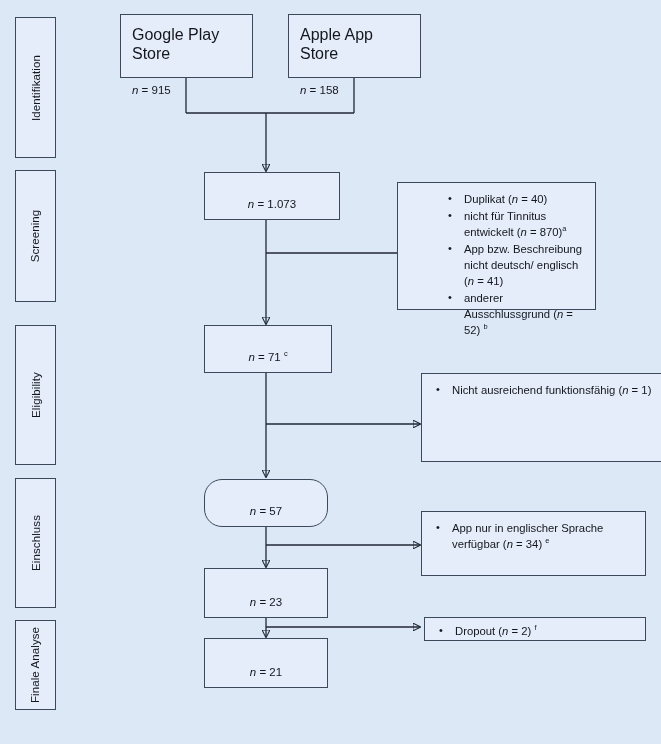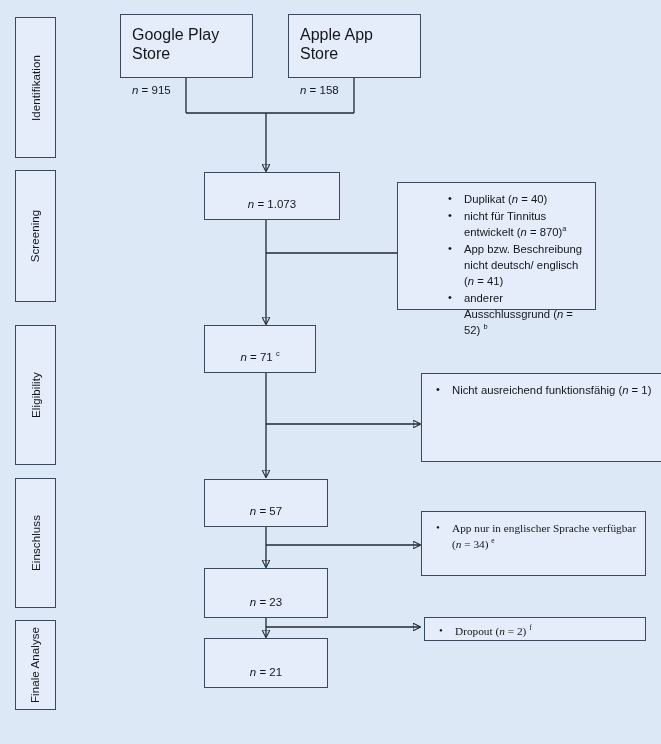--- a/index.html
+++ b/index.html
@@ -80,21 +80,21 @@
     margin-bottom: 1px;
   }
   .excl li::before {
     content: "\2022";
     position: absolute;
     left: 10px;
     top: -0.5px;
     font-size: 11px;
     color: #14171c;
   }
-  .excl.single li { margin-bottom: 0; font-family: Liberation Serif, serif; }
+  .excl.single li { margin-bottom: 0; }
   i { font-style: italic; }
   sup {
     font-size: 7.4px;
     vertical-align: super;
     line-height: 0;
   }
   
   #wires {
     position: absolute;
     left: 0; top: 0;
@@ -168,27 +168,27 @@
       <span>= 158</span>
     </div>
   </div>
 
   <div class="box count" style="left:204px; top:172px; width:136px; height:48px;">
     <span class="count-n">
       <i>n</i>
       <span>= 1.073</span><sup></sup>
     </span>
   </div>
-  <div class="box count" style="left:204px; top:325px; width:112px; height:48px;justify-content:center;">
+  <div class="box count" style="left:204px; top:325px; width:128px; height:48px;justify-content:center;">
     <span class="count-n">
       <i>n</i>
       <span>= 71</span> <sup>c</sup>
     </span>
   </div>
-  <div class="box count" style="left:204px; top:479px; width:124px; height:48px;">
+  <div class="box count" style="left:204px; top:479px; width:124px; height:48px;border-radius:18px;">
     <span class="count-n">
       <i>n</i>
       <span>= 57</span><sup></sup>
     </span>
   </div>
   <div class="box count" style="left:204px; top:568px; width:124px; height:50px;">
     <span class="count-n">
       <i>n</i>
       <span>= 23</span><sup></sup>
     </span>

